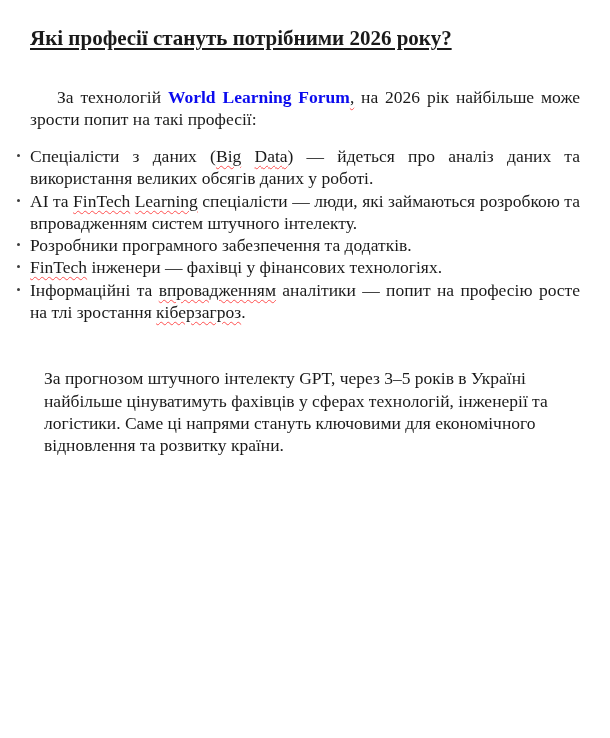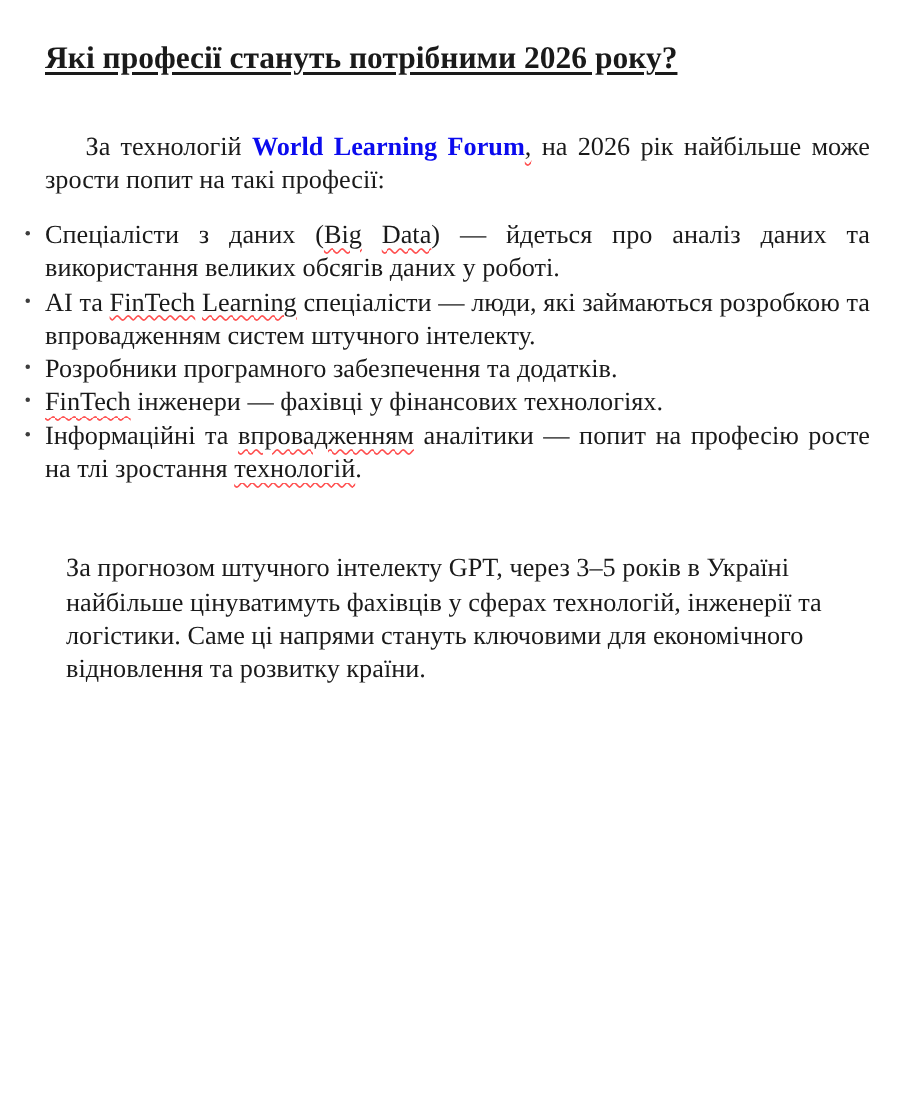--- a/index.html
+++ b/index.html
@@ -87,18 +87,18 @@
 
   <h1 class="title">Які професії стануть потрібними 2026 року?</h1>
 
   <p class="intro"><span>За технологій </span><a class="link">World Learning Forum</a><span class="misspelled">,</span><span> на 2026 рік найбільше може зрости попит на такі професії:</span></p>
 
   <ul class="bullets">
       <li><span>Спеціалісти з даних (</span><span class="misspelled">Big</span><span> </span><span class="misspelled">Data</span><span>) — йдеться про аналіз даних та використання великих обсягів даних у роботі.</span></li>
       <li><span>AI та </span><span class="misspelled">FinTech</span><span> </span><span class="misspelled">Learning</span><span> спеціалісти — люди, які займаються розробкою та впровадженням систем штучного інтелекту.</span></li>
       <li><span>Розробники програмного забезпечення та додатків.</span></li>
       <li><span class="misspelled">FinTech</span><span> інженери — фахівці у фінансових технологіях.</span></li>
-      <li><span>Інформаційні та </span><span class="misspelled">впровадженням</span><span> аналітики — попит на професію росте на тлі зростання </span><span class="misspelled">технологій</span><span>.</span></li>
+      <li><span>Інформаційні та </span><span class="misspelled">впровадженням</span><span> аналітики — попит на професію росте на тлі зростання </span><span class="misspelled">кіберзагроз</span><span>.</span></li>
     </ul>
 
   <p class="outro">За прогнозом штучного інтелекту GPT, через 3–5 років в Україні найбільше цінуватимуть фахівців у сферах технологій, інженерії та логістики. Саме ці напрями стануть ключовими для економічного відновлення та розвитку країни.</p>
 
 </div>
 
 </body></html>

